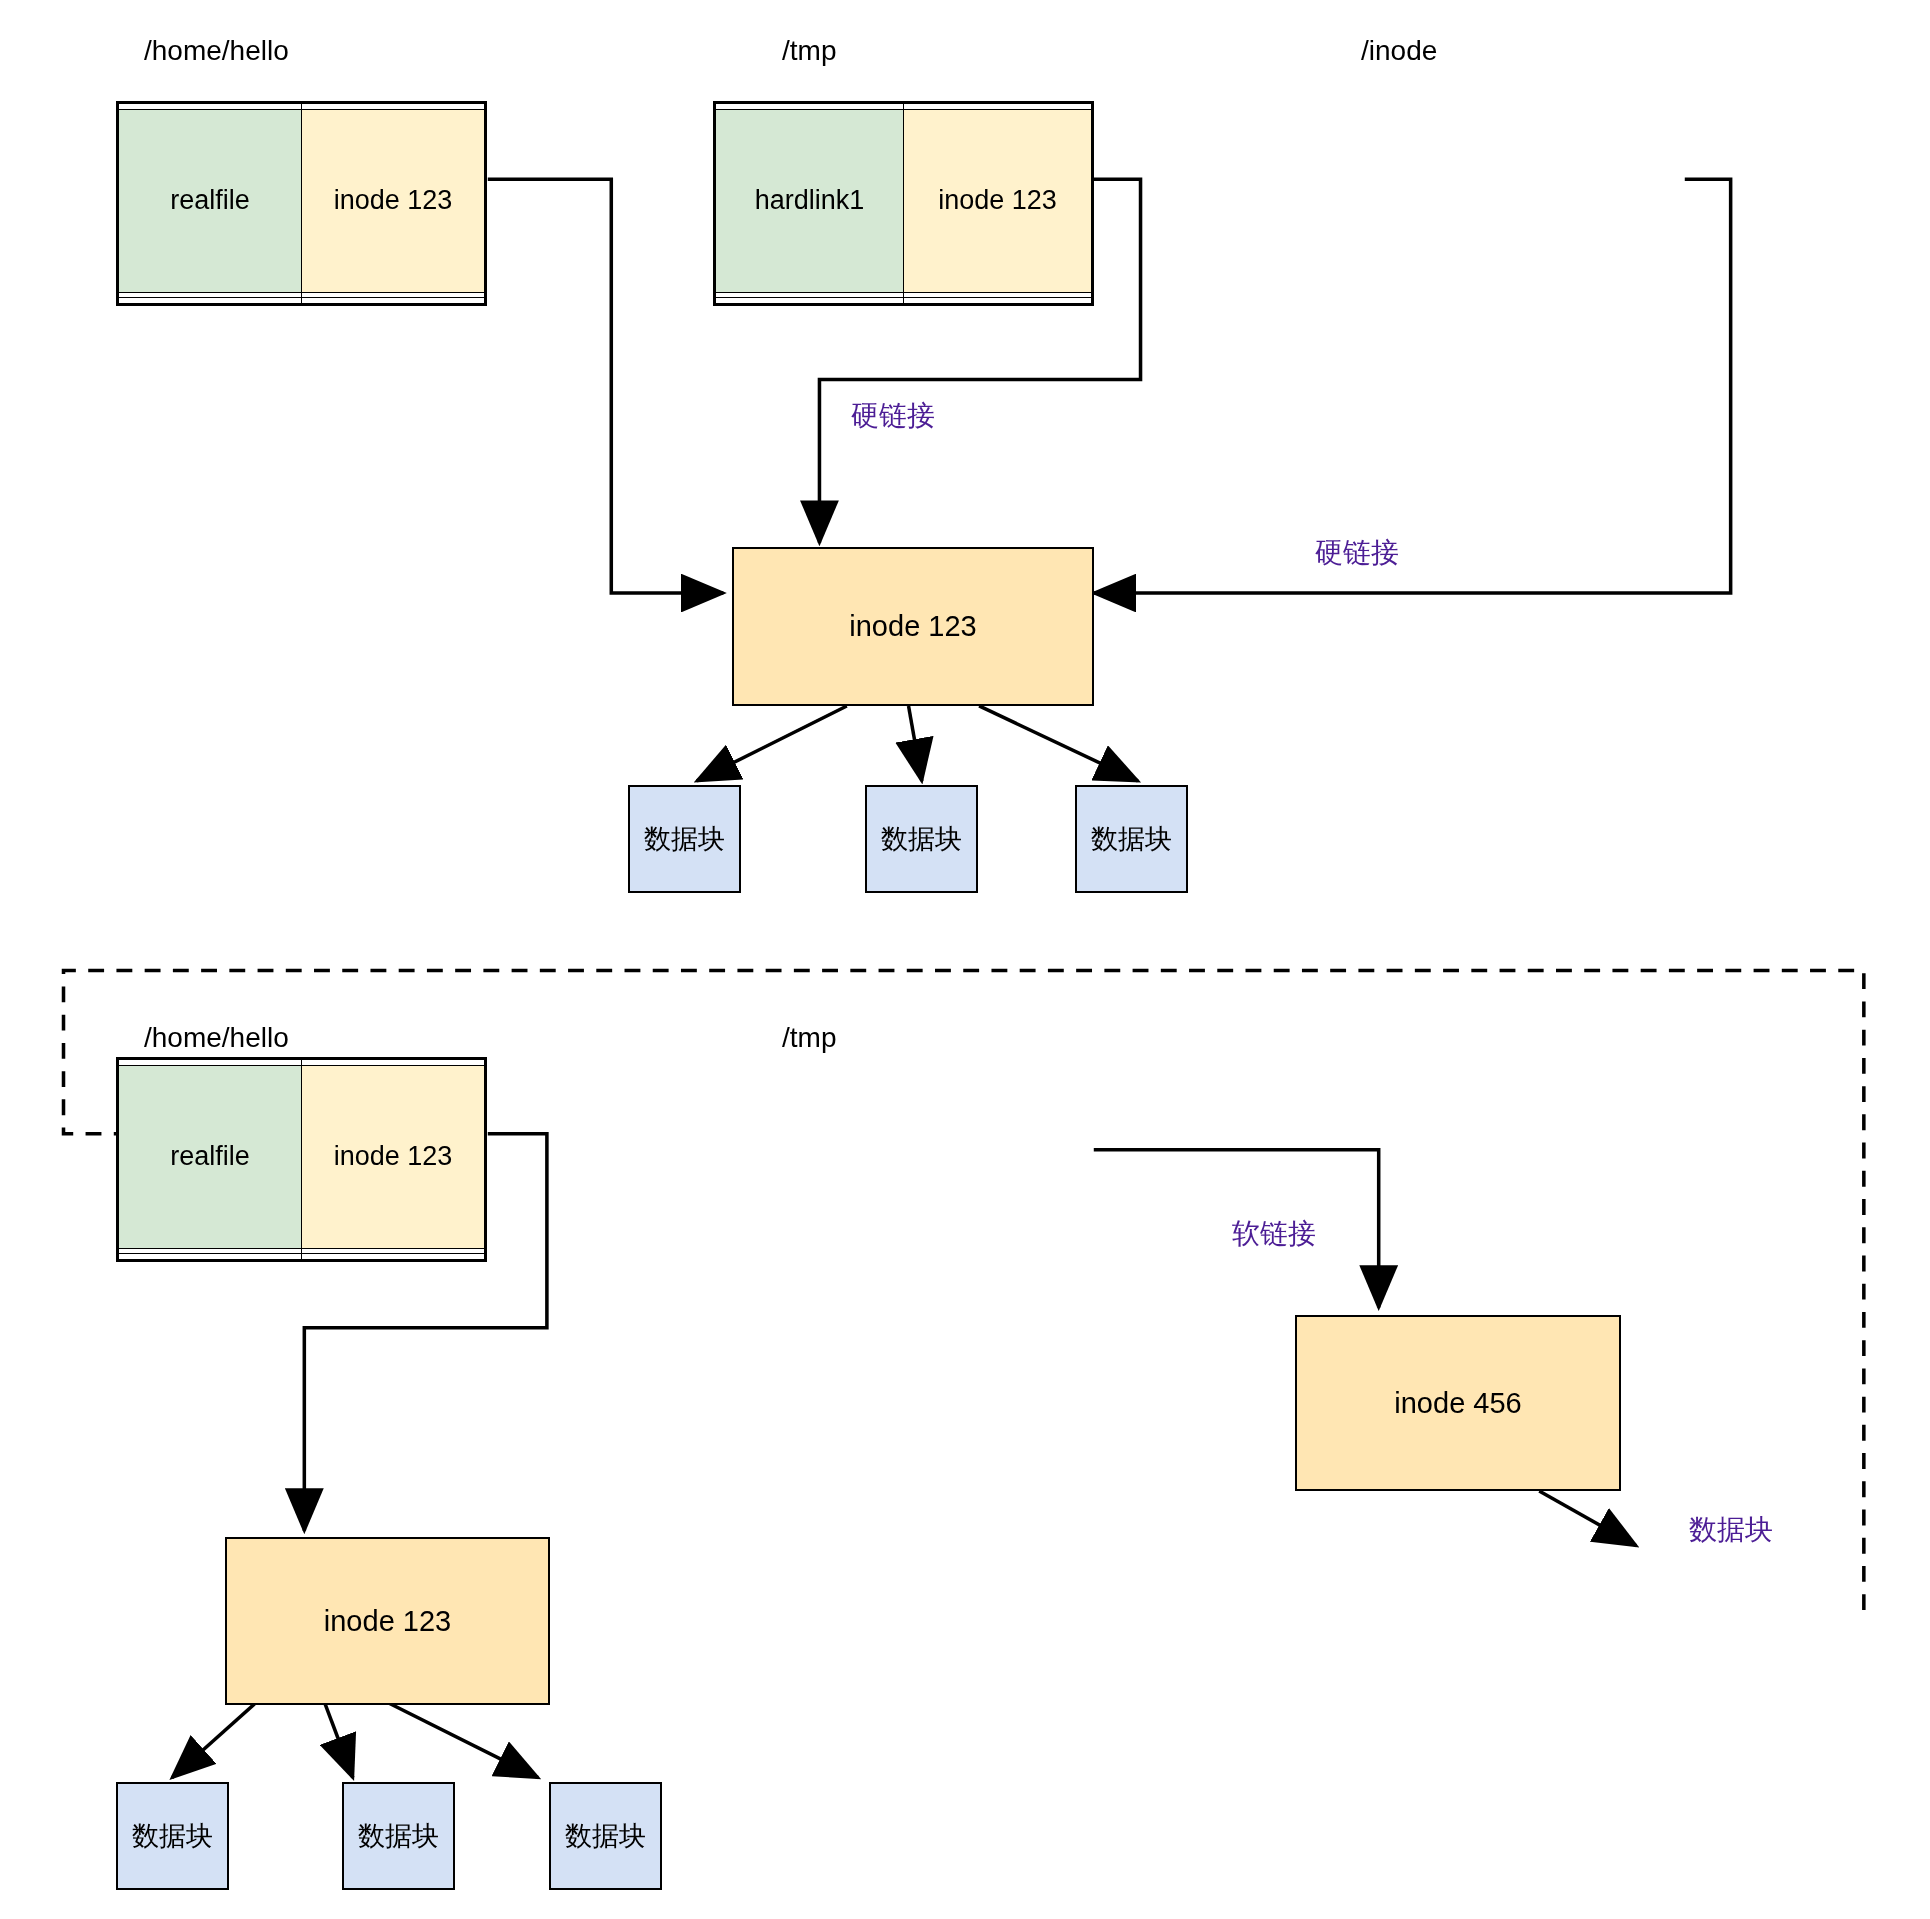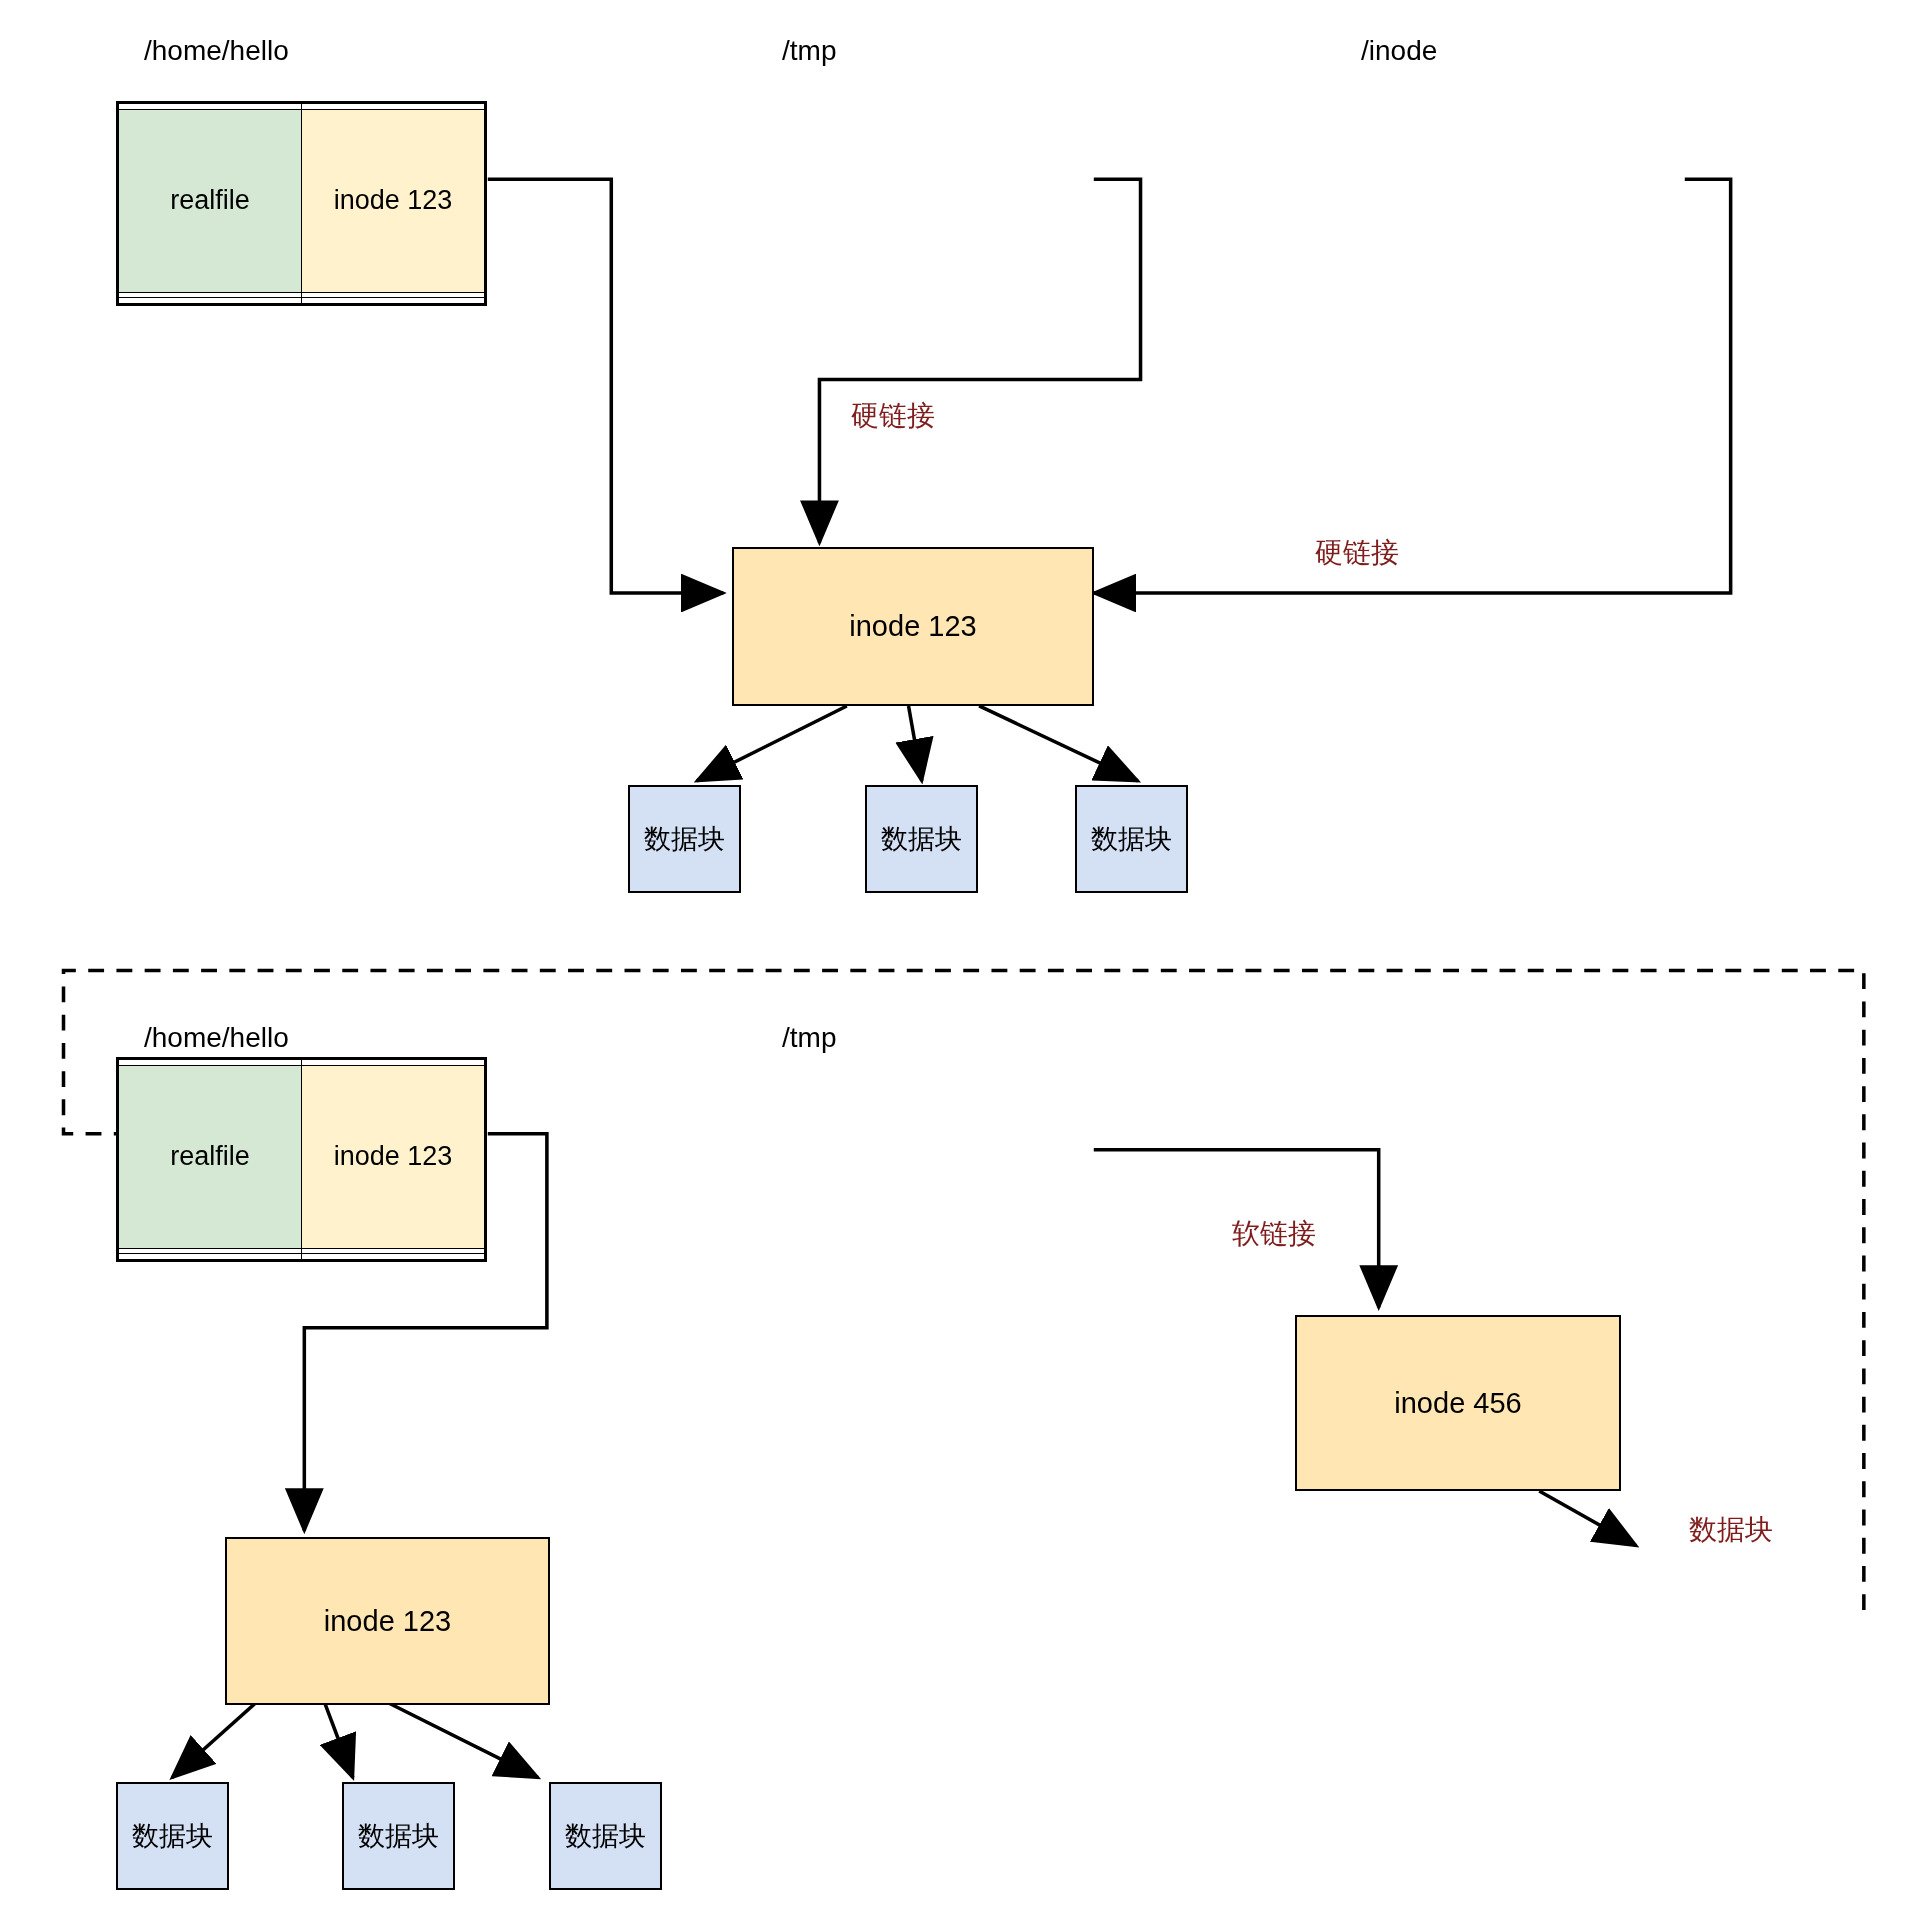--- a/index.html
+++ b/index.html
@@ -93,21 +93,21 @@
     font-size:27px;
     color:#000;
     white-space:nowrap;
   }
 
   
   .edgelabel{
     position:absolute;
     font-size:28px;
     white-space:nowrap;
-    color:#7f1d1d;
+    color:#4c1d95;
     background:transparent;
   }
 </style>
 </head>
 <body>
 
 <div id="stage">
 
   <svg id="wires" viewBox="0 0 2188 2176">
     <defs>
@@ -178,20 +178,42 @@
       </tr>
       <tr>
         <td></td>
         <td></td>
       </tr>
     </tbody>
       </table>
   </div>
 
   <div class="dirlabel" style="left:782px; top:35px;">/tmp</div>
+  <div class="dirtable" style="left:713px; top:101px; width:381px; height:205px;">
+    <table>
+      <tbody>
+          <tr>
+        <td style="width:50%;"></td>
+        <td style="width:50%;"></td>
+      </tr>
+      <tr>
+        <td class="namecell">hardlink1</td>
+        <td class="inodecell">inode 123</td>
+      </tr>
+      <tr>
+        <td></td>
+        <td></td>
+      </tr>
+      <tr>
+        <td></td>
+        <td></td>
+      </tr>
+    </tbody>
+      </table>
+  </div>
 
   <div class="dirlabel" style="left:1361px; top:35px;">/inode</div>
 
   <div class="edgelabel" style="left:851px; top:397px;">硬链接</div>
   <div class="edgelabel" style="left:1315px; top:534px;">硬链接</div>
 
   <div class="inodebox" style="left:732px; top:547px; width:362px; height:159px;">inode 123</div>
 
   <div class="datablock" style="left:628px; top:785px; width:113px; height:108px;">数据块</div>
   <div class="datablock" style="left:865px; top:785px; width:113px; height:108px;">数据块</div>

